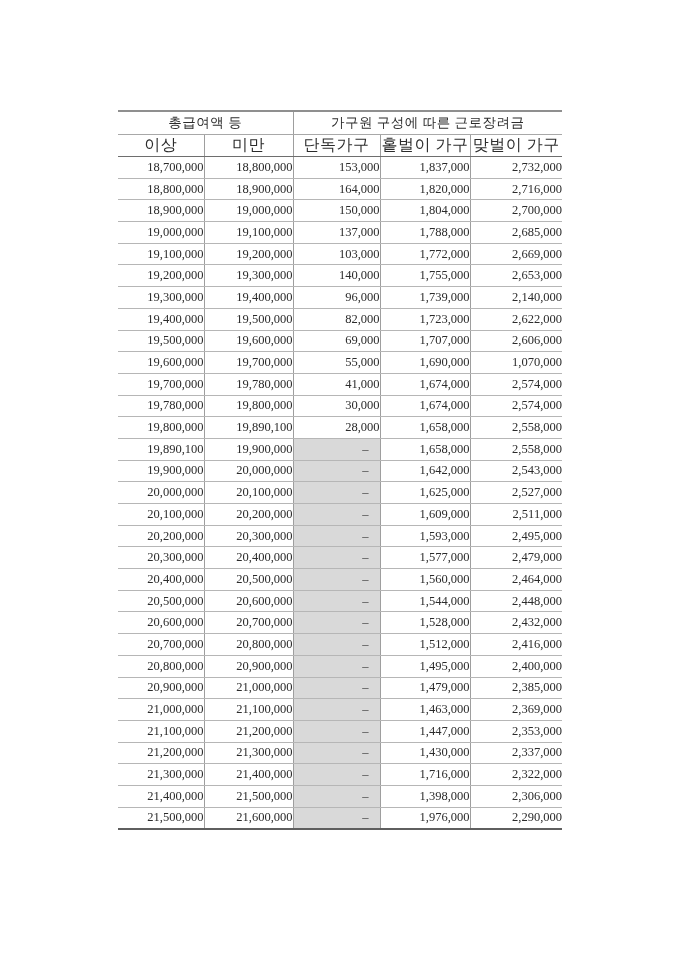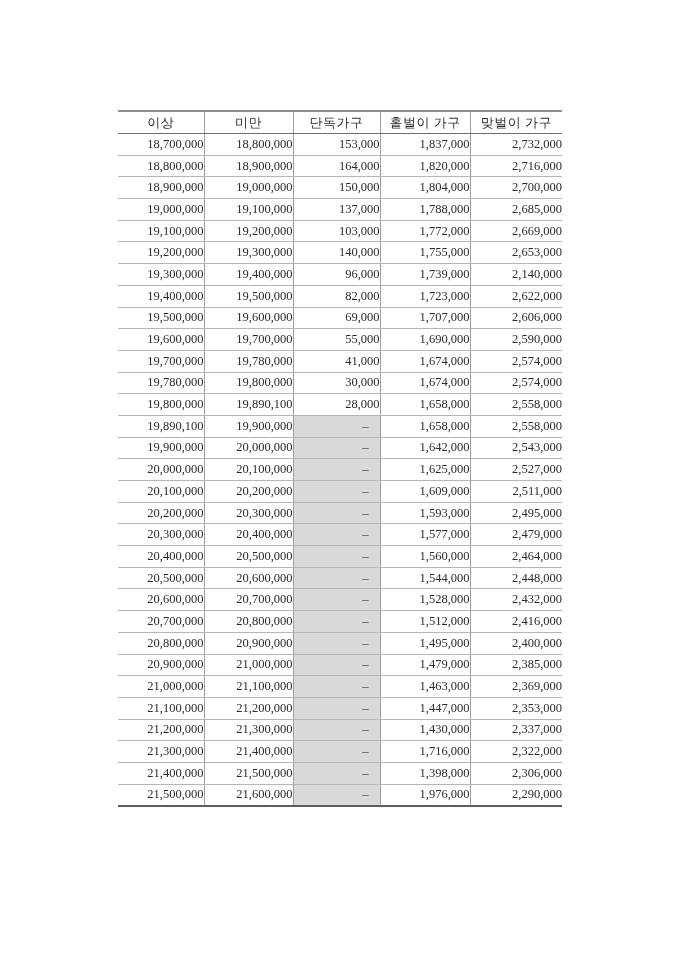--- a/index.html
+++ b/index.html
@@ -42,21 +42,21 @@
   }
   tr.h1 th {
     height: 22px;
     font-size: 13.5px;
     text-align: center;
     border-bottom: 1px solid #a8a8a8;
     letter-spacing: 0.5px;
   }
   tr.h2 th {
     height: 21px;
-    font-size: 13px;
+    font-size: 16px;
     text-align: center;
     border-bottom: 1.5px solid #6e6e6e;
     letter-spacing: 0.5px;
   }
   tbody td {
     height: 20.7px;
     font-size: 12.5px;
     text-align: right;
     padding-right: 9px;
     border-bottom: 1px solid #b6b6b6;
@@ -76,20 +76,24 @@
 <div class="table-wrap">
   <table class="eitc">
     <colgroup>
       <col style="width:86px">
       <col style="width:89px">
       <col style="width:87px">
       <col style="width:90px">
       <col style="width:92px">
     </colgroup>
     <thead>
+      <tr class="h1">
+        <th colspan="2">총급여액 등</th>
+        <th colspan="3">가구원 구성에 따른 근로장려금</th>
+      </tr>
       <tr class="h2">
         <th>이상</th>
         <th>미만</th>
         <th>단독가구</th>
         <th>홑벌이 가구</th>
         <th>맞벌이 가구</th>
       </tr>
     </thead>
     <tbody id="eitc-tbody">
         <tr>
@@ -153,21 +157,21 @@
           <td>19,600,000</td>
           <td>69,000</td>
           <td>1,707,000</td>
           <td>2,606,000</td>
         </tr>
         <tr>
           <td>19,600,000</td>
           <td>19,700,000</td>
           <td>55,000</td>
           <td>1,690,000</td>
-          <td>2,590,000</td>
+          <td>1,070,000</td>
         </tr>
         <tr>
           <td>19,700,000</td>
           <td>19,780,000</td>
           <td>41,000</td>
           <td>1,674,000</td>
           <td>2,574,000</td>
         </tr>
         <tr>
           <td>19,780,000</td>

